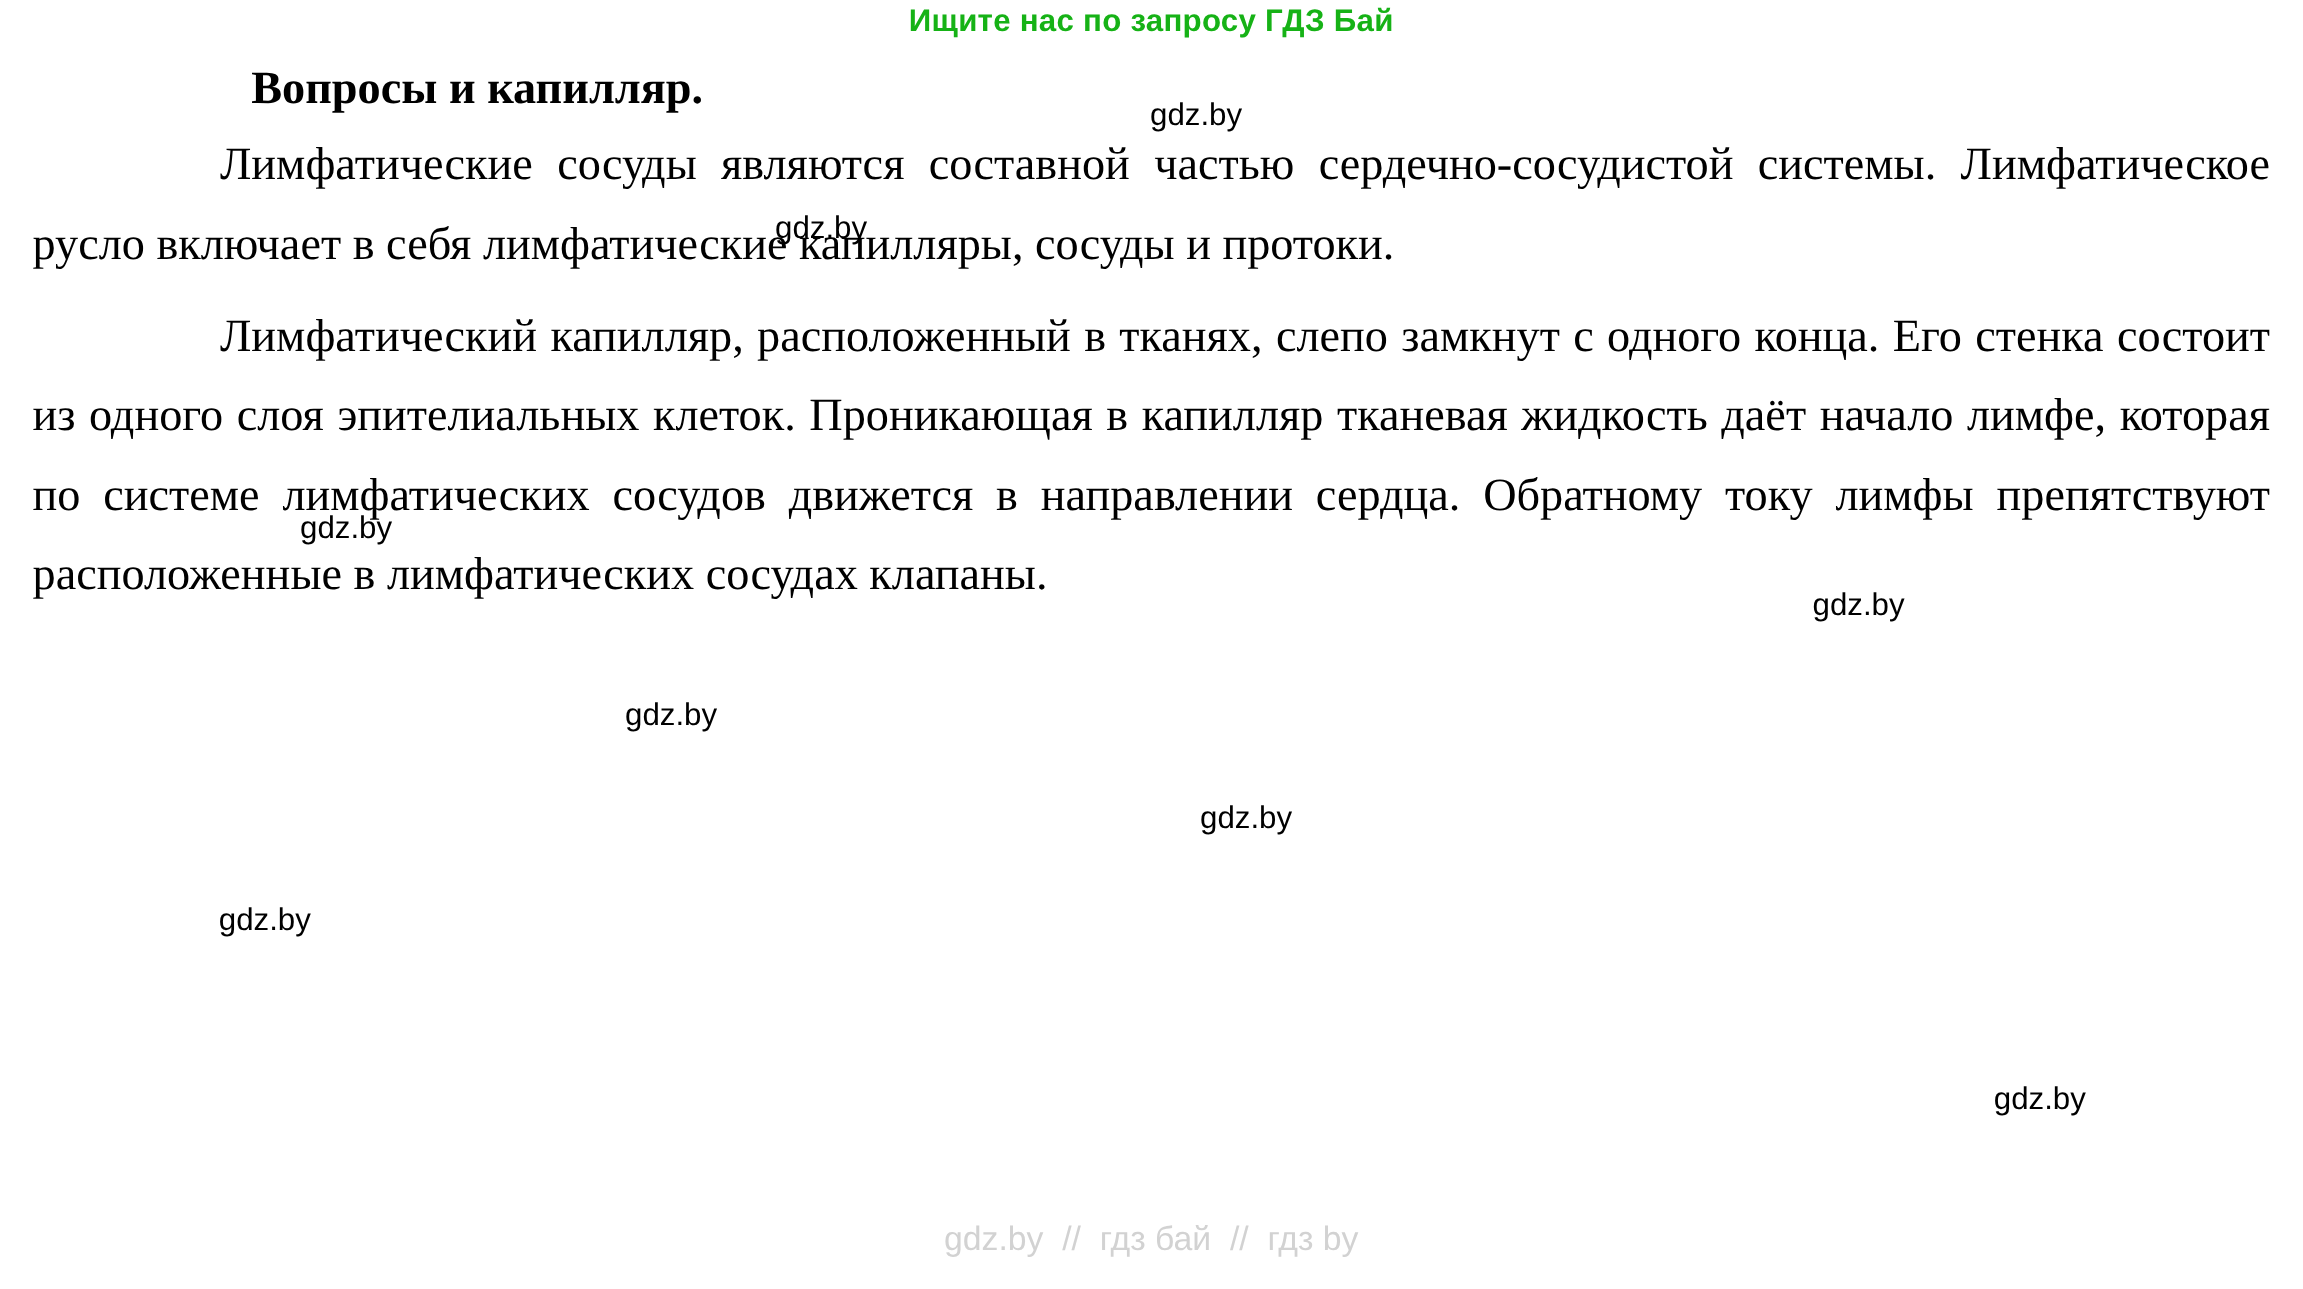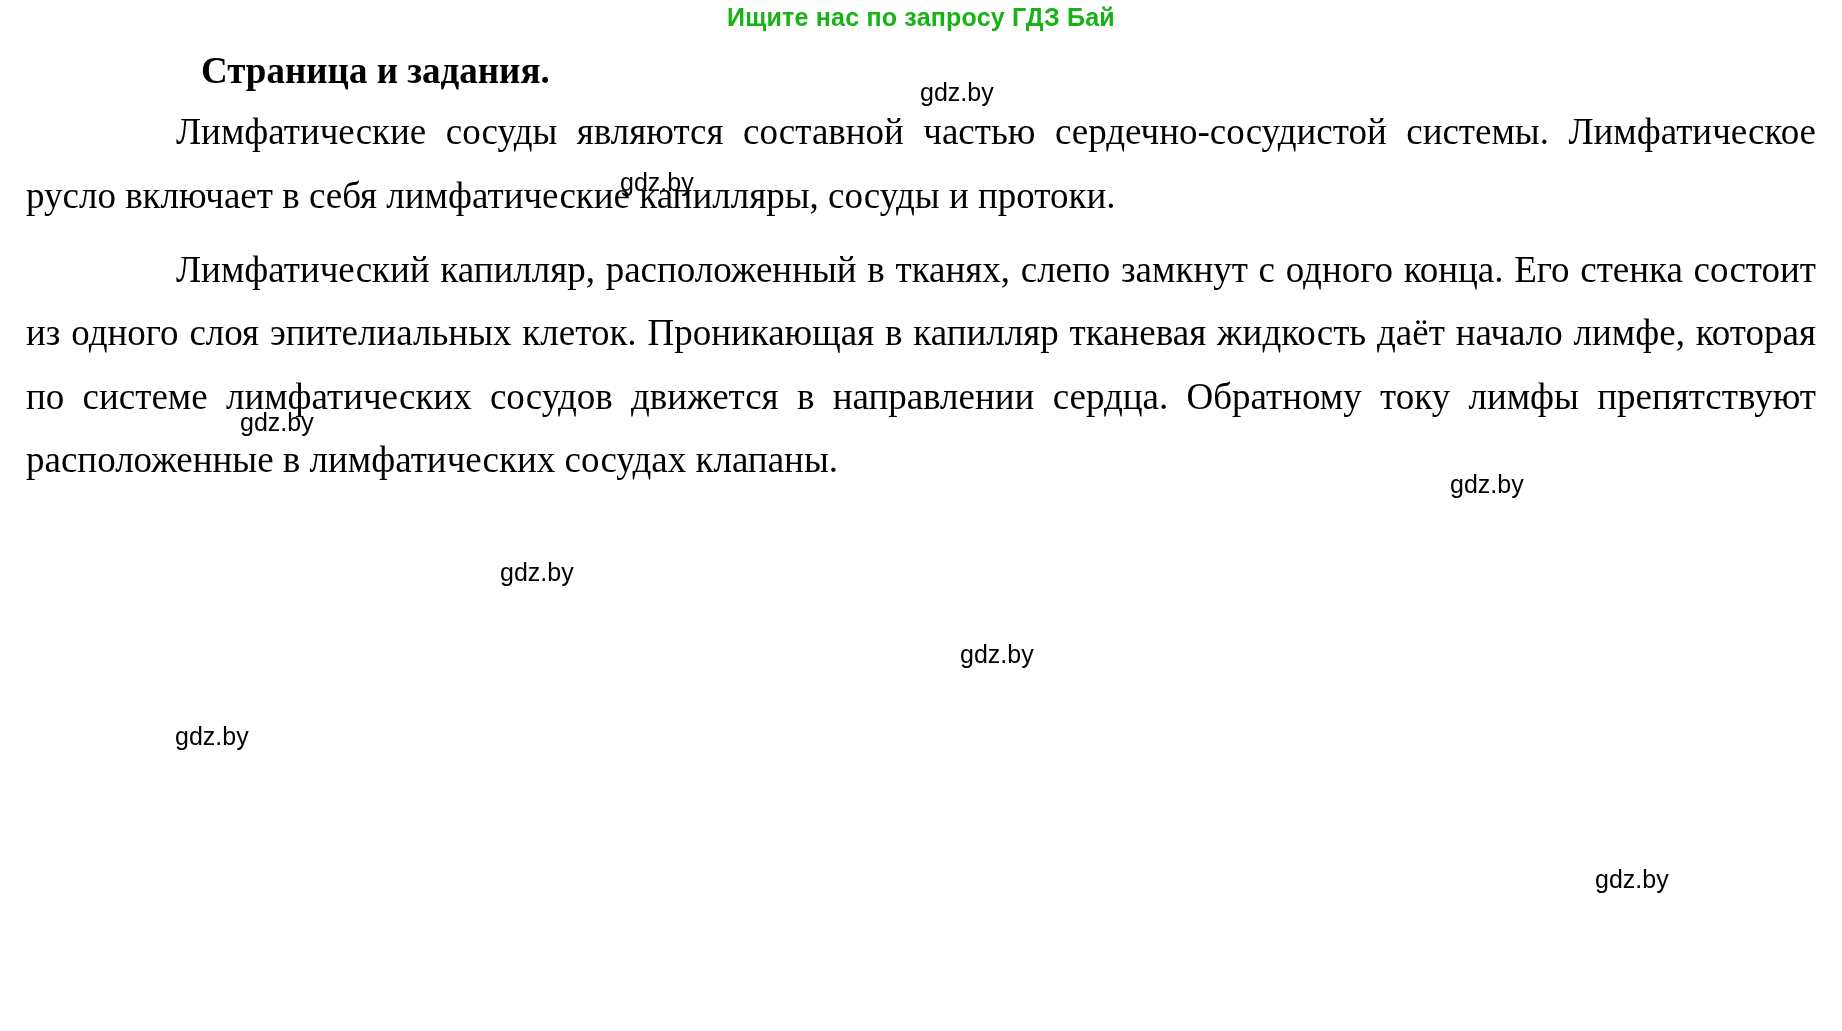--- a/index.html
+++ b/index.html
@@ -96,27 +96,28 @@
   }
 </style>
 </head>
 <body>
 
 <div id="page">
 
   <div class="promo">Ищите нас по запросу ГДЗ Бай</div>
 
   <div class="content">
-    <div class="heading">Страница и задания.</div>
+    <div class="heading">Вопросы и капилляр.</div>
     <div class="para">Лимфатические сосуды являются составной частью сердечно-сосудистой системы. Лимфатическое русло включает в себя лимфатические капилляры, сосуды и протоки.</div>
     <div class="para">Лимфатический капилляр, расположенный в тканях, слепо замкнут с одного конца. Его стенка состоит из одного слоя эпителиальных клеток. Проникающая в капилляр тканевая жидкость даёт начало лимфе, которая по системе лимфатических сосудов движется в направлении сердца. Обратному току лимфы препятствуют расположенные в лимфатических сосудах клапаны.</div>
   </div>
 
   <span class="wm" style="left:920px; top:78px;">gdz.by</span>
   <span class="wm" style="left:620px; top:168px;">gdz.by</span>
   <span class="wm" style="left:240px; top:408px;">gdz.by</span>
   <span class="wm" style="left:1450px; top:470px;">gdz.by</span>
   <span class="wm" style="left:500px; top:558px;">gdz.by</span>
   <span class="wm" style="left:960px; top:640px;">gdz.by</span>
   <span class="wm" style="left:175px; top:722px;">gdz.by</span>
   <span class="wm" style="left:1595px; top:865px;">gdz.by</span>
 
+  <div class="footer">gdz.by  //  гдз бай  //  гдз by</div>
 </div>
 
 </body></html>

